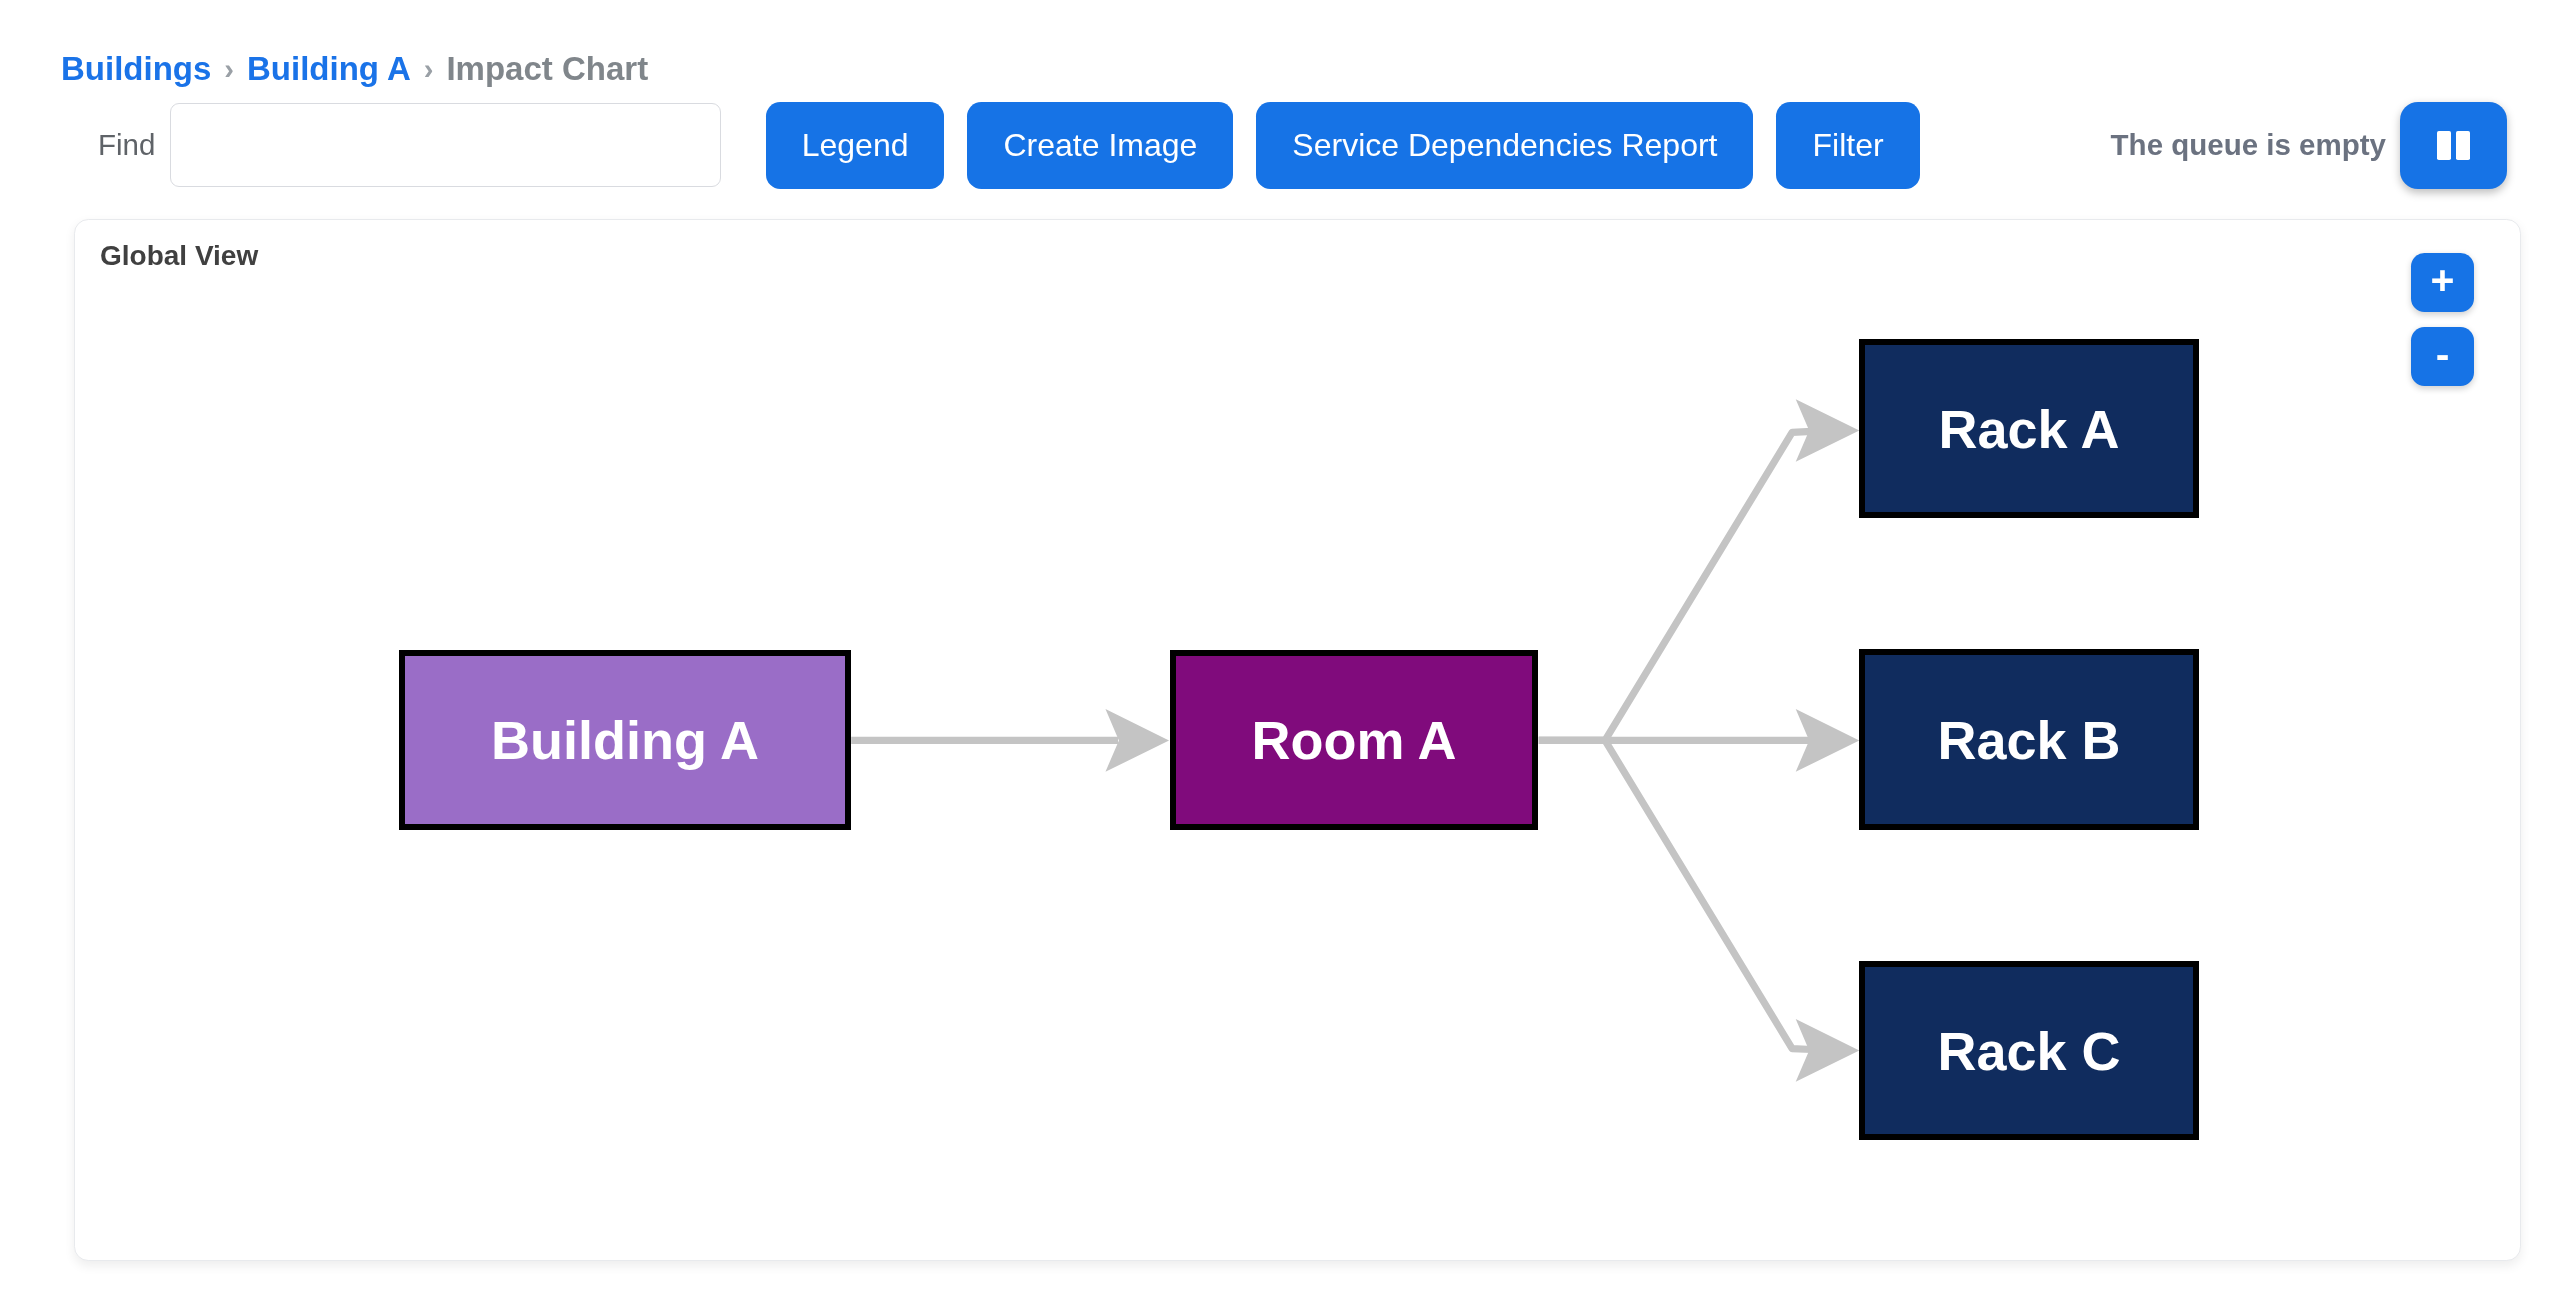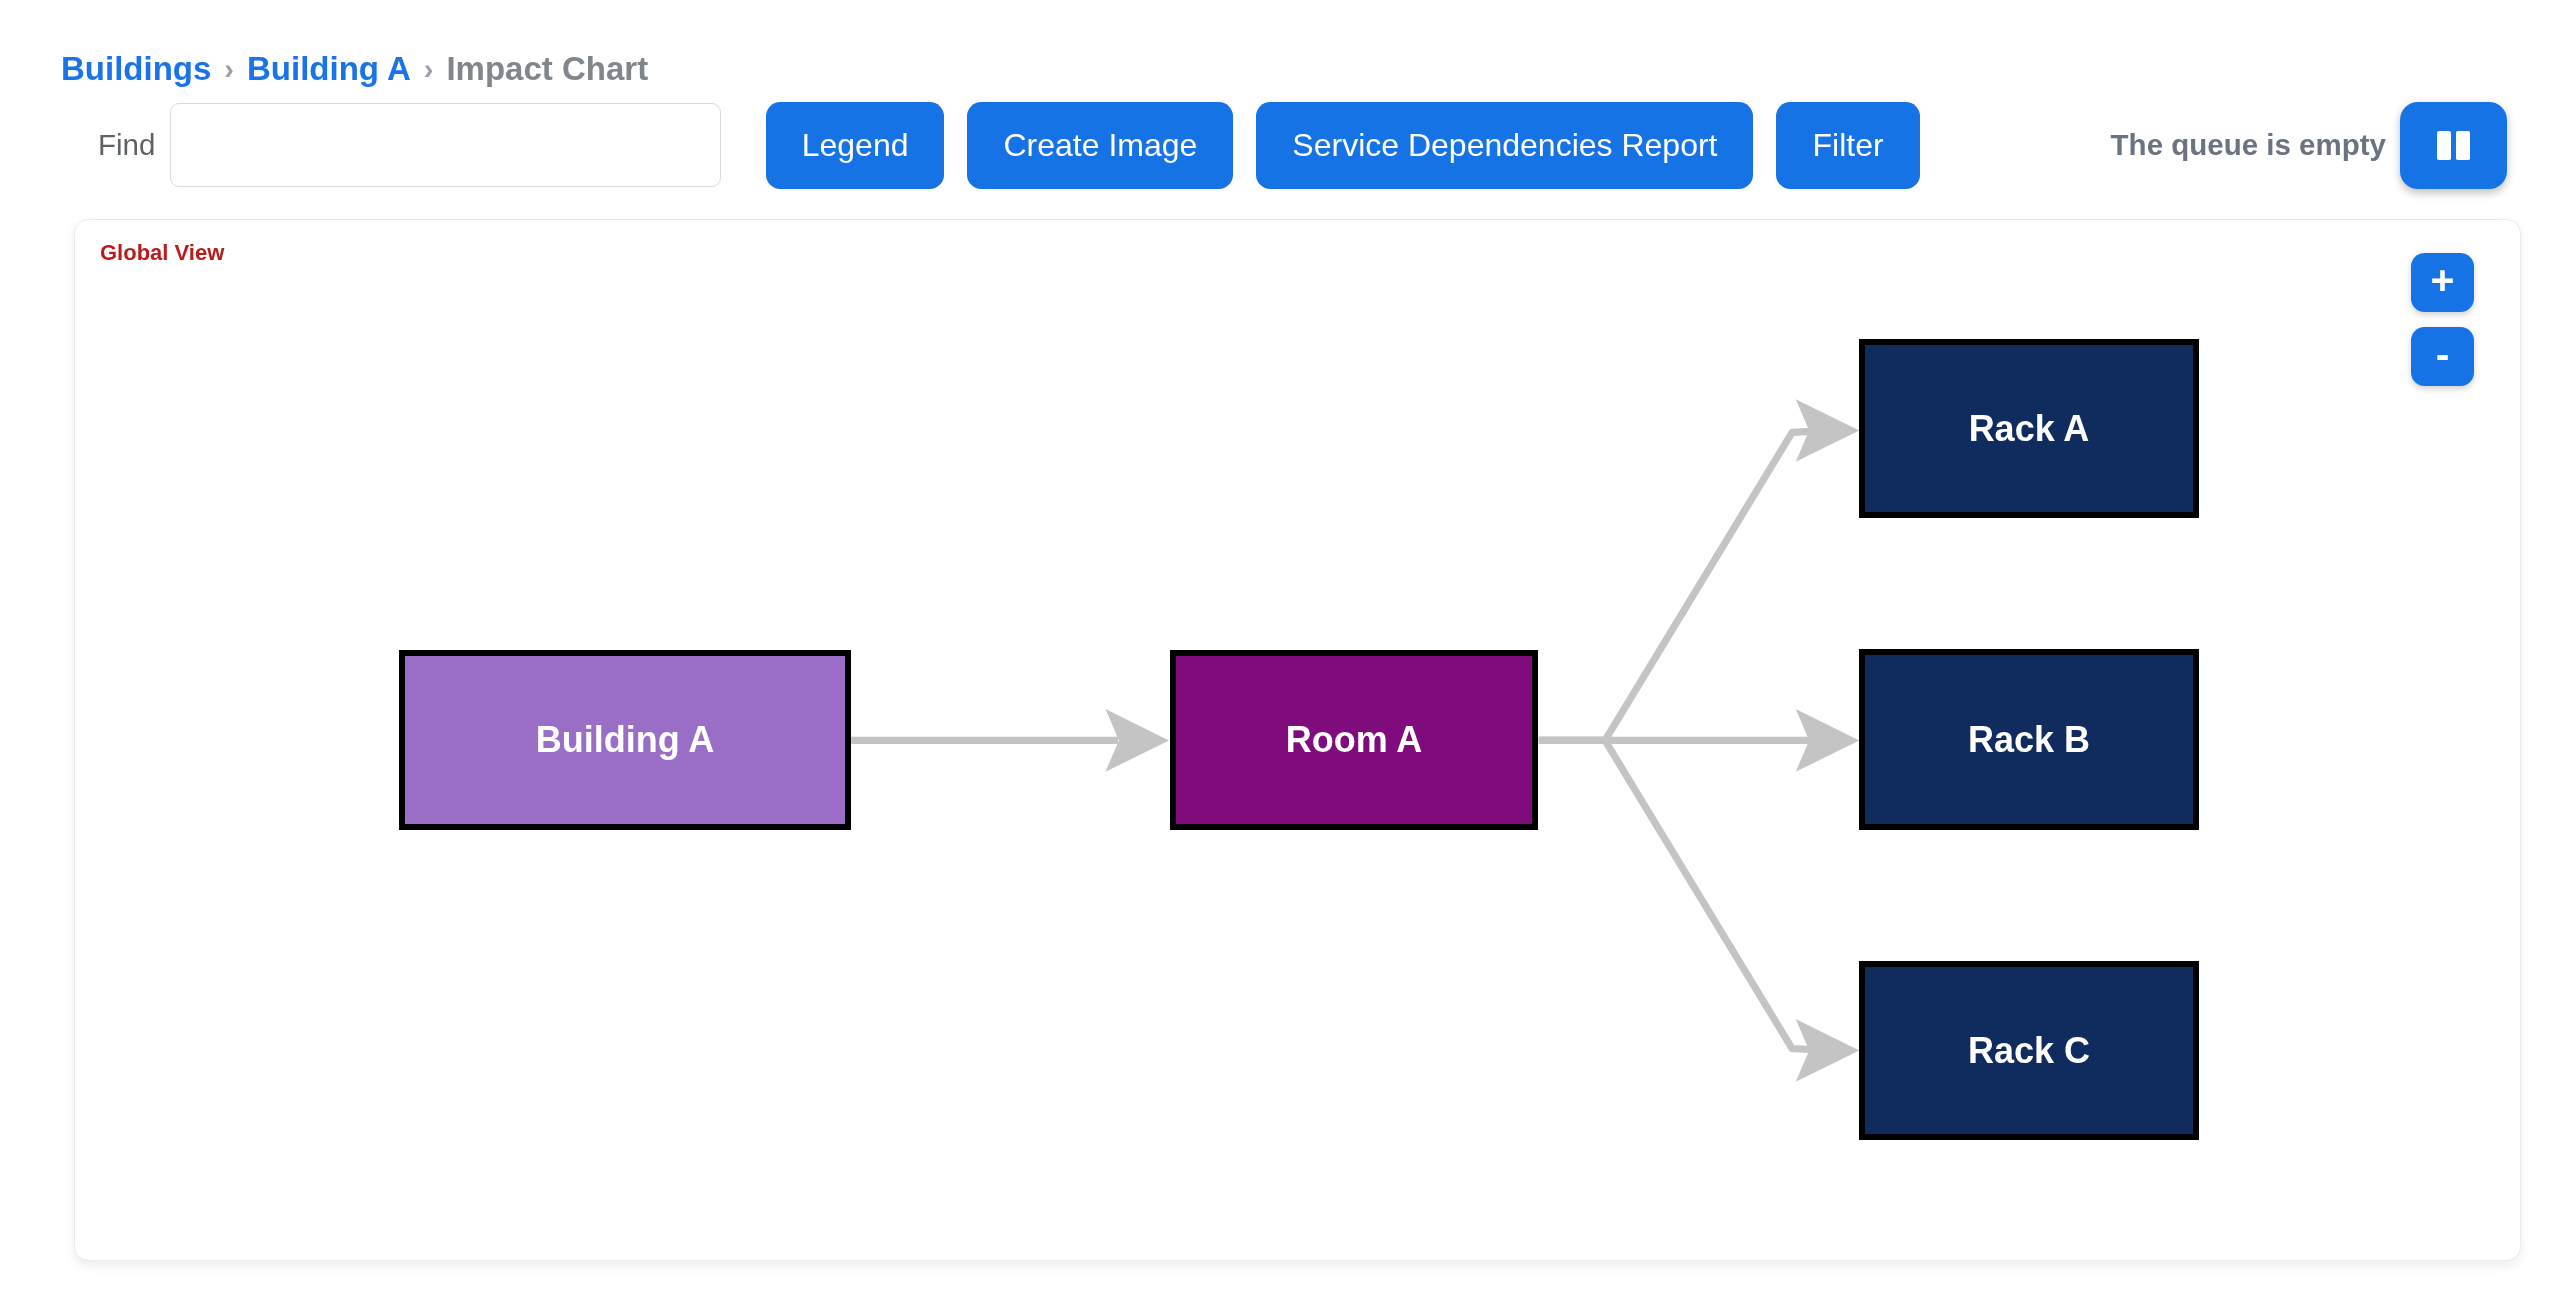--- a/index.html
+++ b/index.html
@@ -62,21 +62,21 @@
     position: relative;
     margin: 29.5px 55px 0 74px;
     height: 1042px;
     background: #ffffff;
     border: 1.8px solid #e8eaed;
     border-radius: 14.3px;
     box-shadow: 0 4.5px 10.7px rgba(0,0,0,0.07);
   }
   .panel-title {
     position: absolute; left: 25px; top: 19.7px;
-    font-size: 22px; font-weight: 700; color: #b91c1c;
+    font-size: 28px; font-weight: 700; color: #404040;
   }
   .zoom-btn {
     position: absolute; right: 46px;
     width: 63px; height: 59px;
     background: #1673e6; color: #fff;
     border: none; border-radius: 13.4px;
     font-size: 41px; font-weight: 700; font-family: inherit;
     display: flex; align-items: center; justify-content: center;
     padding: 0 0 3.6px 0;
     box-shadow: 0 2.7px 6.3px rgba(0,0,0,0.18);
@@ -86,21 +86,21 @@
   .zoom-out { top: 107px; }
 
   .edges-svg { position: absolute; left: 0; top: 0; width: 100%; height: 100%; pointer-events: none; }
   .edge-line { fill: none; stroke: #c4c4c4; stroke-width: 8; stroke-linejoin: round; stroke-linecap: butt; }
   .edge-arrow { stroke: none; }
 
   .node {
     position: absolute;
     border: 6.3px solid #000000;
     display: flex; align-items: center; justify-content: center;
-    color: #ffffff; font-weight: 700; font-size: 36px;
+    color: #ffffff; font-weight: 700; font-size: 54px;
     cursor: pointer; white-space: nowrap;
   }
   .node-building { left: 324px;  top: 430px; width: 452px; height: 180px; }
   .node-room     { left: 1095px; top: 430px; width: 368px; height: 180px; }
   .node-rack-a   { left: 1784px; top: 119px; width: 340px; height: 179px; }
   .node-rack-b   { left: 1784px; top: 429px; width: 340px; height: 181px; }
   .node-rack-c   { left: 1784px; top: 741px; width: 340px; height: 179px; }
 </style>
 </head>
 <body>

